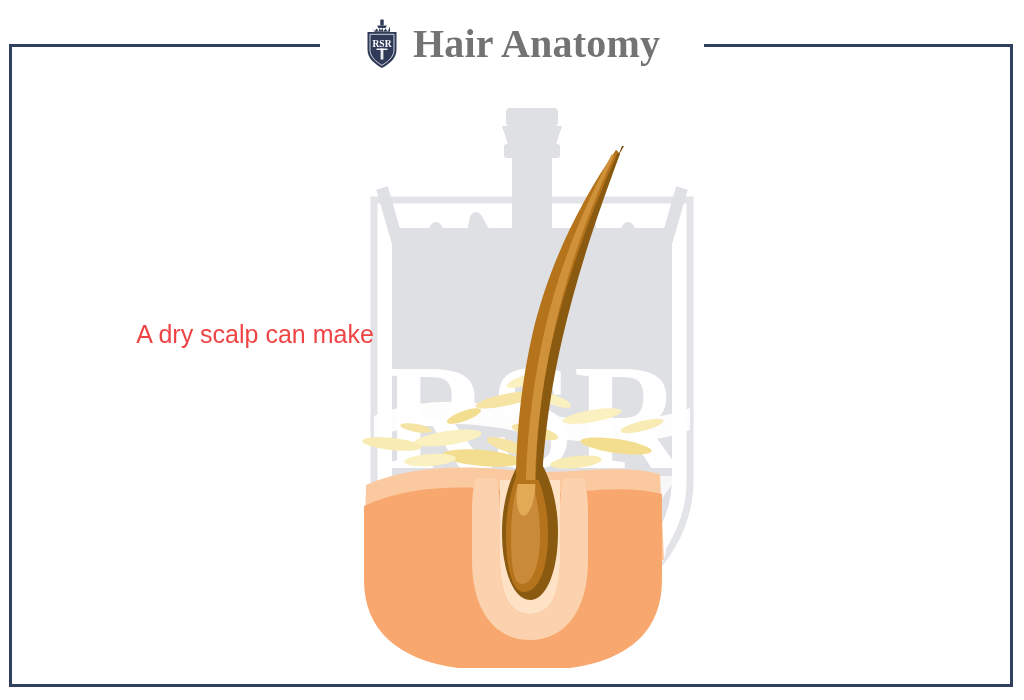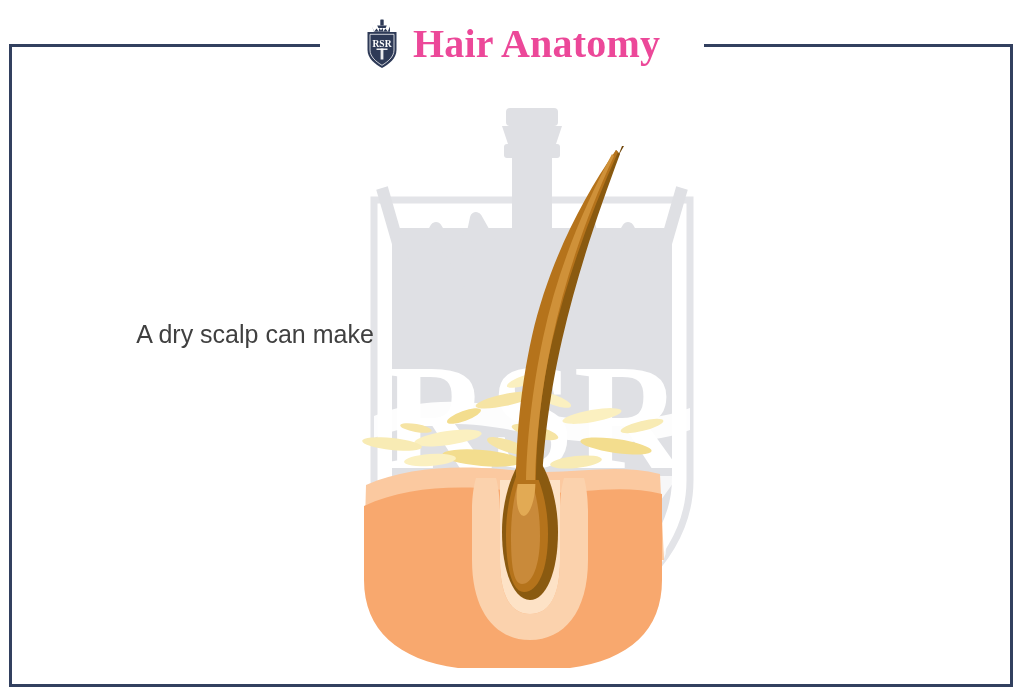--- a/index.html
+++ b/index.html
@@ -54,33 +54,33 @@
     width: 36px;
     height: 50px;
     display: block;
     flex: 0 0 auto;
   }
   #brand-title {
     font-family: "Liberation Serif", serif;
     font-weight: bold;
     font-size: 40px;
     line-height: 1;
-    color: #ec4899;
+    color: #737373;
     letter-spacing: 0.2px;
     white-space: nowrap;
   }
 
   
   #caption {
     position: absolute;
     left: 58px;
     top: 313px;
     width: 380px;
     z-index: 5;
-    color: #404040;
+    color: #ef4444;
     font-size: 25px;
     line-height: 1.72;
     text-align: center;
     white-space: nowrap;
   }
   #caption .ln { display: block; }
   #caption .ln-1 { padding-left: 14px; }
 
   
   #illustration {

